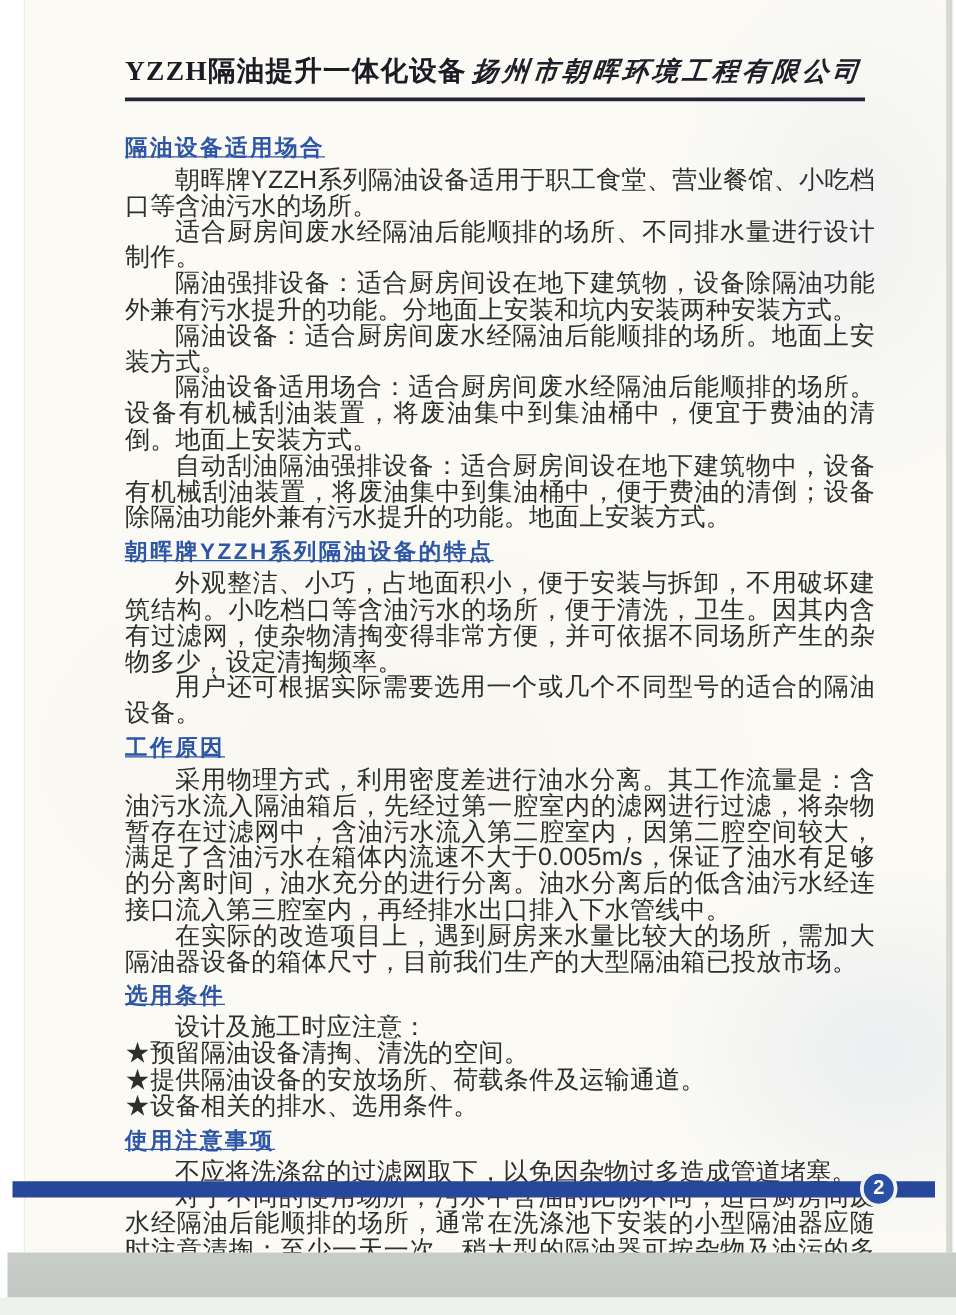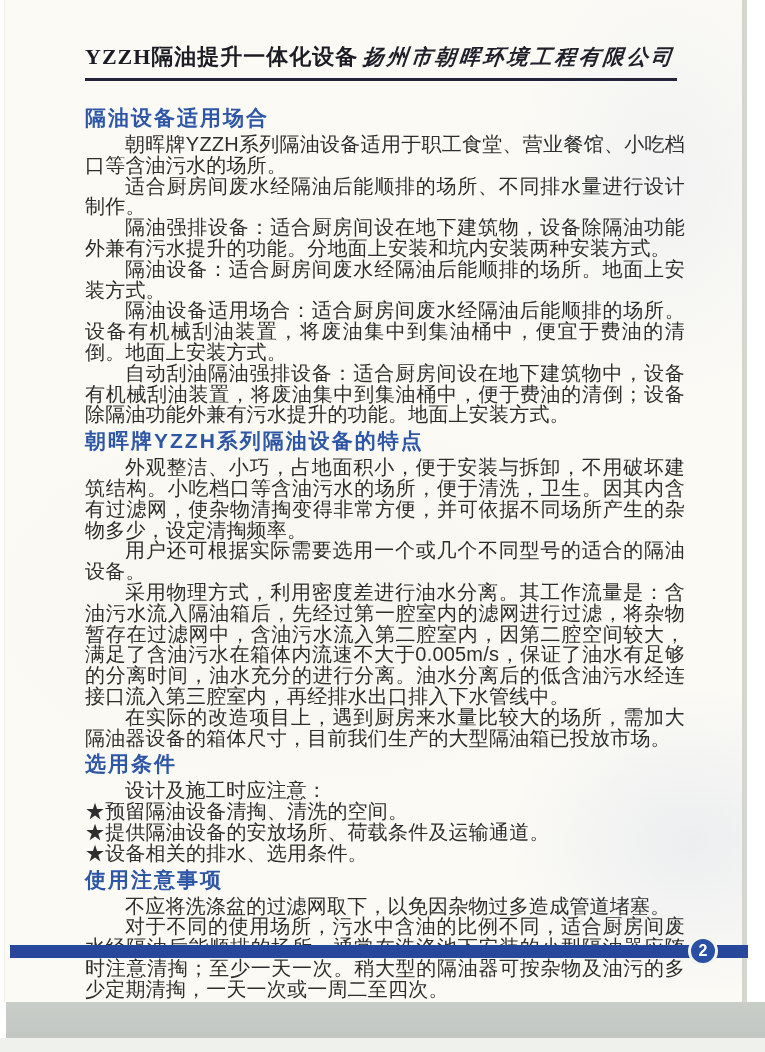--- a/index.html
+++ b/index.html
@@ -6,21 +6,21 @@
   html,body { width:765px; height:1052px; }
   body {
     position:relative;
     background:#ffffff;
     font-family:"Liberation Sans", sans-serif;
     overflow:hidden;
   }
   
   .page {
     position:absolute;
-    left:4px; top:0;
+    left:19px; top:0;
     width:740px; height:1002px;
     background:
       radial-gradient(ellipse 220px 320px at 90% 18%, rgba(110,145,200,0.07), transparent 70%),
       radial-gradient(ellipse 260px 220px at 93% 84%, rgba(100,135,195,0.10), transparent 70%),
       radial-gradient(ellipse 500px 300px at 40% 60%, rgba(190,185,170,0.06), transparent 75%),
       linear-gradient(#fbfaf5,#fbfaf5);
     border-left:1px solid #efede6;
     border-right:2px solid #d8d4ca;
     box-shadow:3px 0 0 #d3d8d2;
     padding:42px 57px 0 80px;
@@ -51,26 +51,27 @@
     margin-right:10px;
   }
   .header-rule {
     height:3px;
     background:#23233a;
     margin-top:6px;
     margin-right:8px;
   }
   
   h2.sec-heading {
-    font-size:21px;
+    font-size:18px;
     line-height:24px;
     font-weight:700;
     color:#2d56a6;
     letter-spacing:2px;
     margin:4px 0 4px 0;
+    text-decoration:underline;
   }
   h2.first { margin-top:25px; }
   p.body-line {
     font-size:20px;
     line-height:20.8px;
     color:#2e2e2e;
     letter-spacing:0.2px;
     text-align:justify;
   }
   p.indent { text-indent:2em; }
@@ -124,20 +125,21 @@
   <p class="body-line indent">适合厨房间废水经隔油后能顺排的场所、不同排水量进行设计制作。</p>
   <p class="body-line indent">隔油强排设备：适合厨房间设在地下建筑物，设备除隔油功能外兼有污水提升的功能。分地面上安装和坑内安装两种安装方式。</p>
   <p class="body-line indent">隔油设备：适合厨房间废水经隔油后能顺排的场所。地面上安装方式。</p>
   <p class="body-line indent">隔油设备适用场合：适合厨房间废水经隔油后能顺排的场所。设备有机械刮油装置，将废油集中到集油桶中，便宜于费油的清倒。地面上安装方式。</p>
   <p class="body-line indent">自动刮油隔油强排设备：适合厨房间设在地下建筑物中，设备有机械刮油装置，将废油集中到集油桶中，便于费油的清倒；设备除隔油功能外兼有污水提升的功能。地面上安装方式。</p>
 
   <h2 class="sec-heading">朝晖牌YZZH系列隔油设备的特点</h2>
   <p class="body-line indent">外观整洁、小巧，占地面积小，便于安装与拆卸，不用破坏建筑结构。小吃档口等含油污水的场所，便于清洗，卫生。因其内含有过滤网，使杂物清掏变得非常方便，并可依据不同场所产生的杂物多少，设定清掏频率。</p>
   <p class="body-line indent">用户还可根据实际需要选用一个或几个不同型号的适合的隔油设备。</p>
 
+  <h2 class="sec-heading">工作原因</h2>
   <p class="body-line indent">采用物理方式，利用密度差进行油水分离。其工作流量是：含油污水流入隔油箱后，先经过第一腔室内的滤网进行过滤，将杂物暂存在过滤网中，含油污水流入第二腔室内，因第二腔空间较大，满足了含油污水在箱体内流速不大于0.005m/s，保证了油水有足够的分离时间，油水充分的进行分离。油水分离后的低含油污水经连接口流入第三腔室内，再经排水出口排入下水管线中。</p>
   <p class="body-line indent">在实际的改造项目上，遇到厨房来水量比较大的场所，需加大隔油器设备的箱体尺寸，目前我们生产的大型隔油箱已投放市场。</p>
 
   <h2 class="sec-heading">选用条件</h2>
   <p class="body-line indent">设计及施工时应注意：</p>
   <p class="body-line bullet">★预留隔油设备清掏、清洗的空间。</p>
   <p class="body-line bullet">★提供隔油设备的安放场所、荷载条件及运输通道。</p>
   <p class="body-line bullet">★设备相关的排水、选用条件。</p>
 
   <h2 class="sec-heading">使用注意事项</h2>

